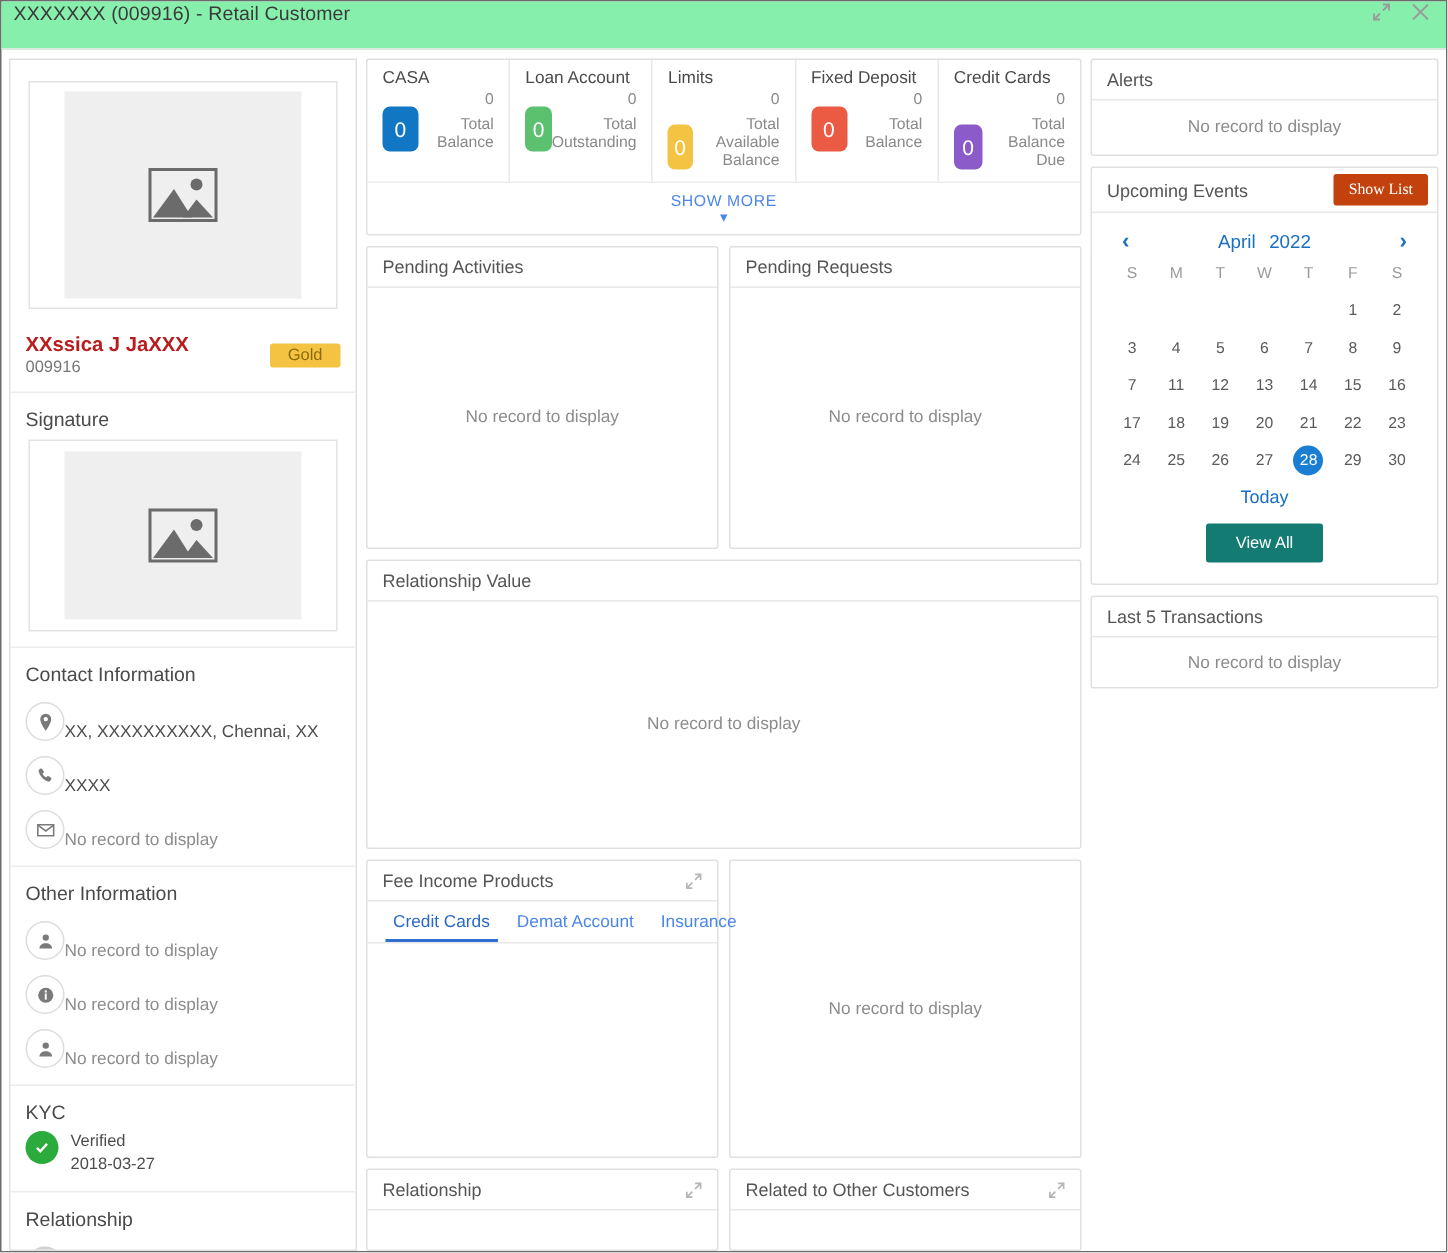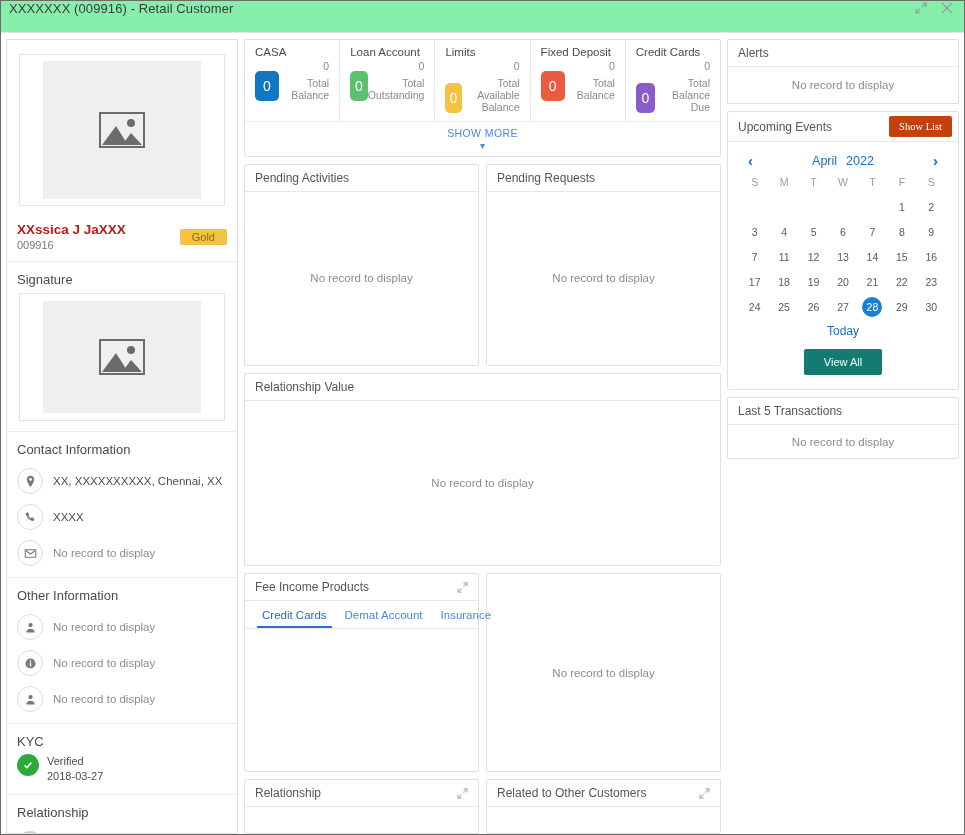--- a/index.html
+++ b/index.html
@@ -86,21 +86,21 @@
   .sig-wrap { padding: 0 12px 10px 12px; }
   .sig-box {
     border: 1px solid #e3e3e3; height: 128px;
     display: flex; align-items: center; justify-content: center;
   }
   .sig-inner {
     width: 158px; height: 112px; background: #efefef;
     display: flex; align-items: center; justify-content: center;
   }
   .divider { border-top: 1px solid #ececec; }
-  .info-row { display: flex; align-items: center; padding: 5px 10px; gap: 10px; }
+  .info-row { display: flex; align-items: flex-end; padding: 5px 10px; }
   .circ-icon {
     width: 26px; height: 26px; min-width: 26px; border-radius: 50%;
     border: 1px solid #dcdcdc; color: #7a7a7a;
     display: flex; align-items: center; justify-content: center;
   }
   .info-text { font-size: 11.5px; color: #4d4d4d; }
   .info-text.muted { color: #8c8c8c; }
   .kyc-row { display: flex; align-items: flex-start; gap: 8px; padding: 2px 10px 10px 10px; }
   .kyc-check {
     width: 22px; height: 22px; min-width: 22px; border-radius: 50%;

